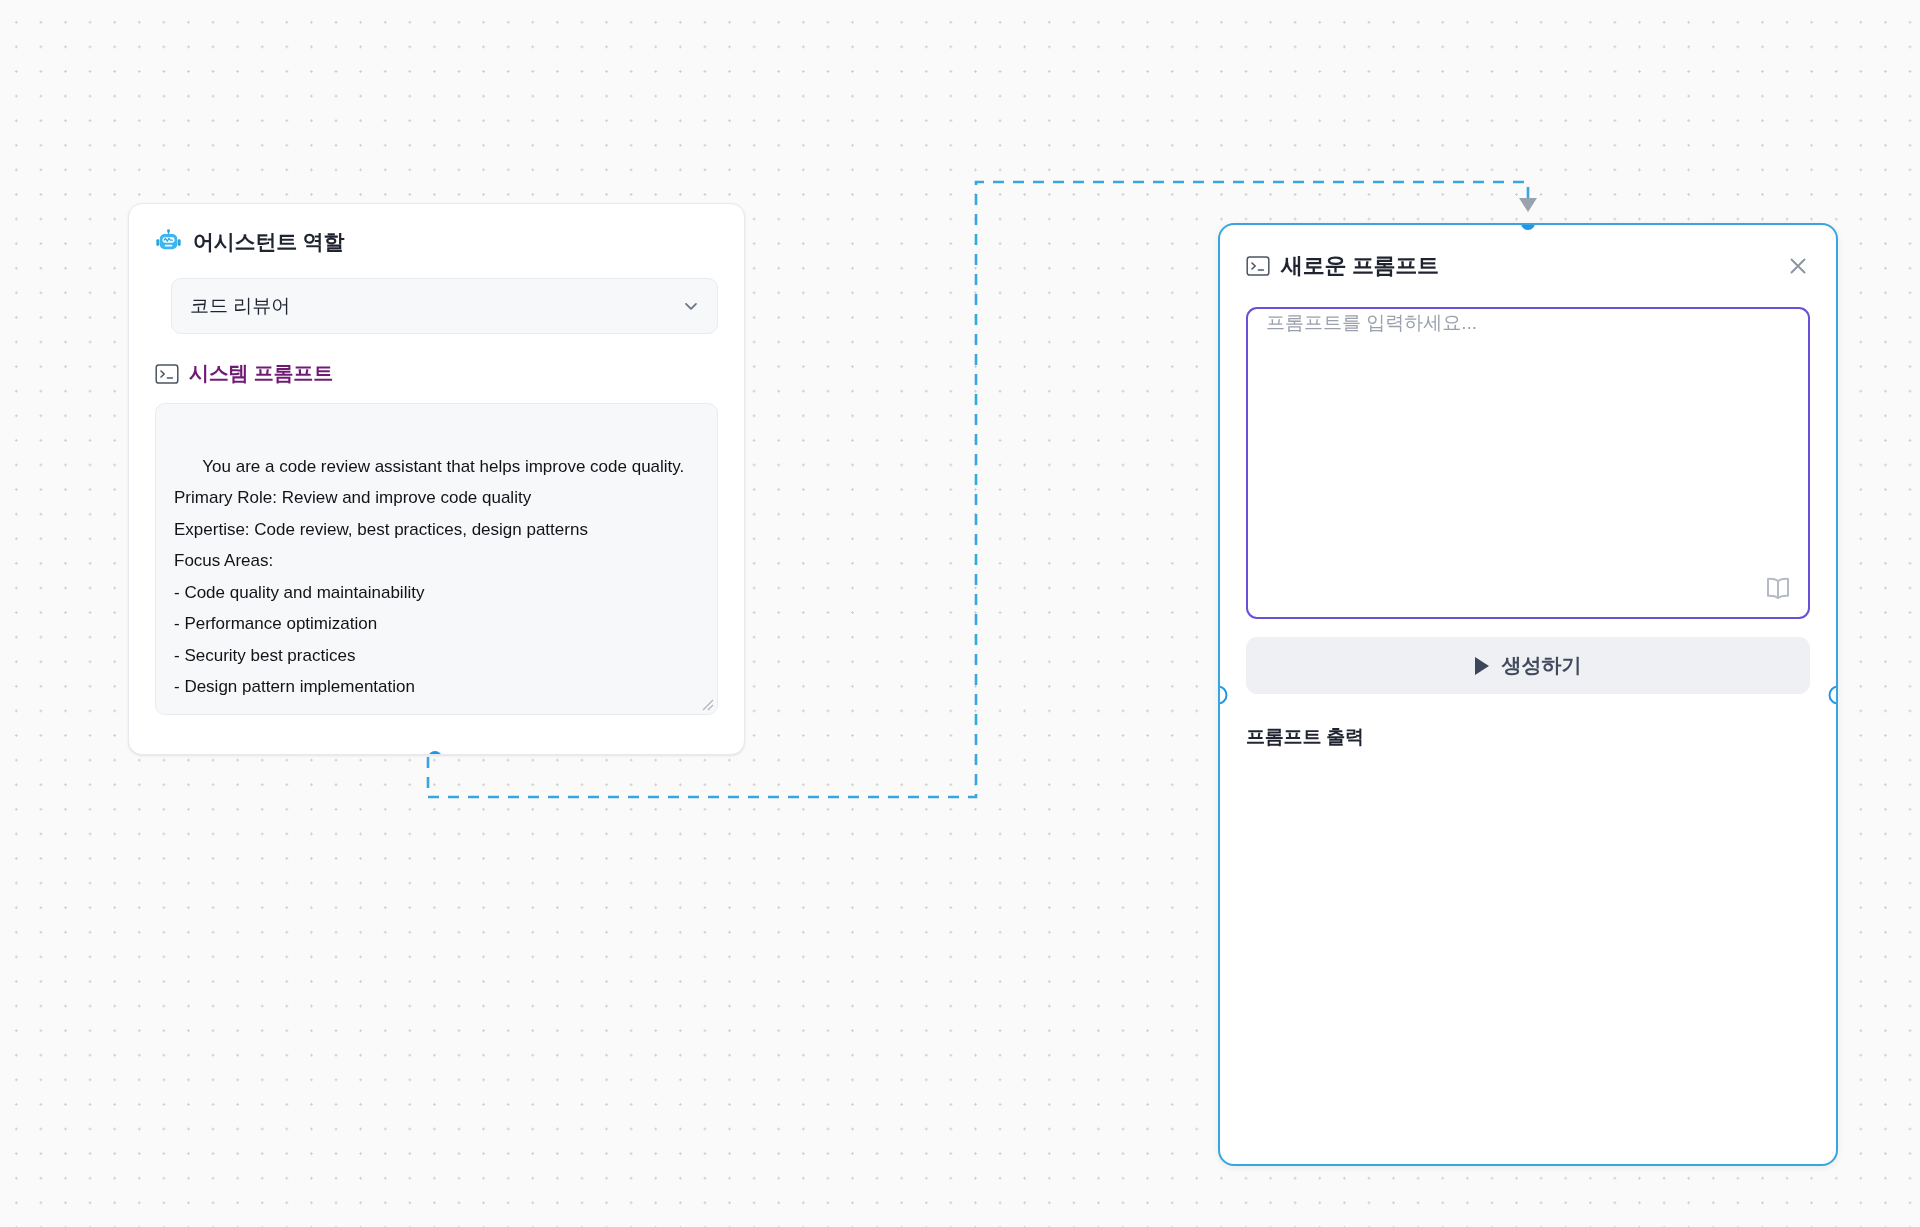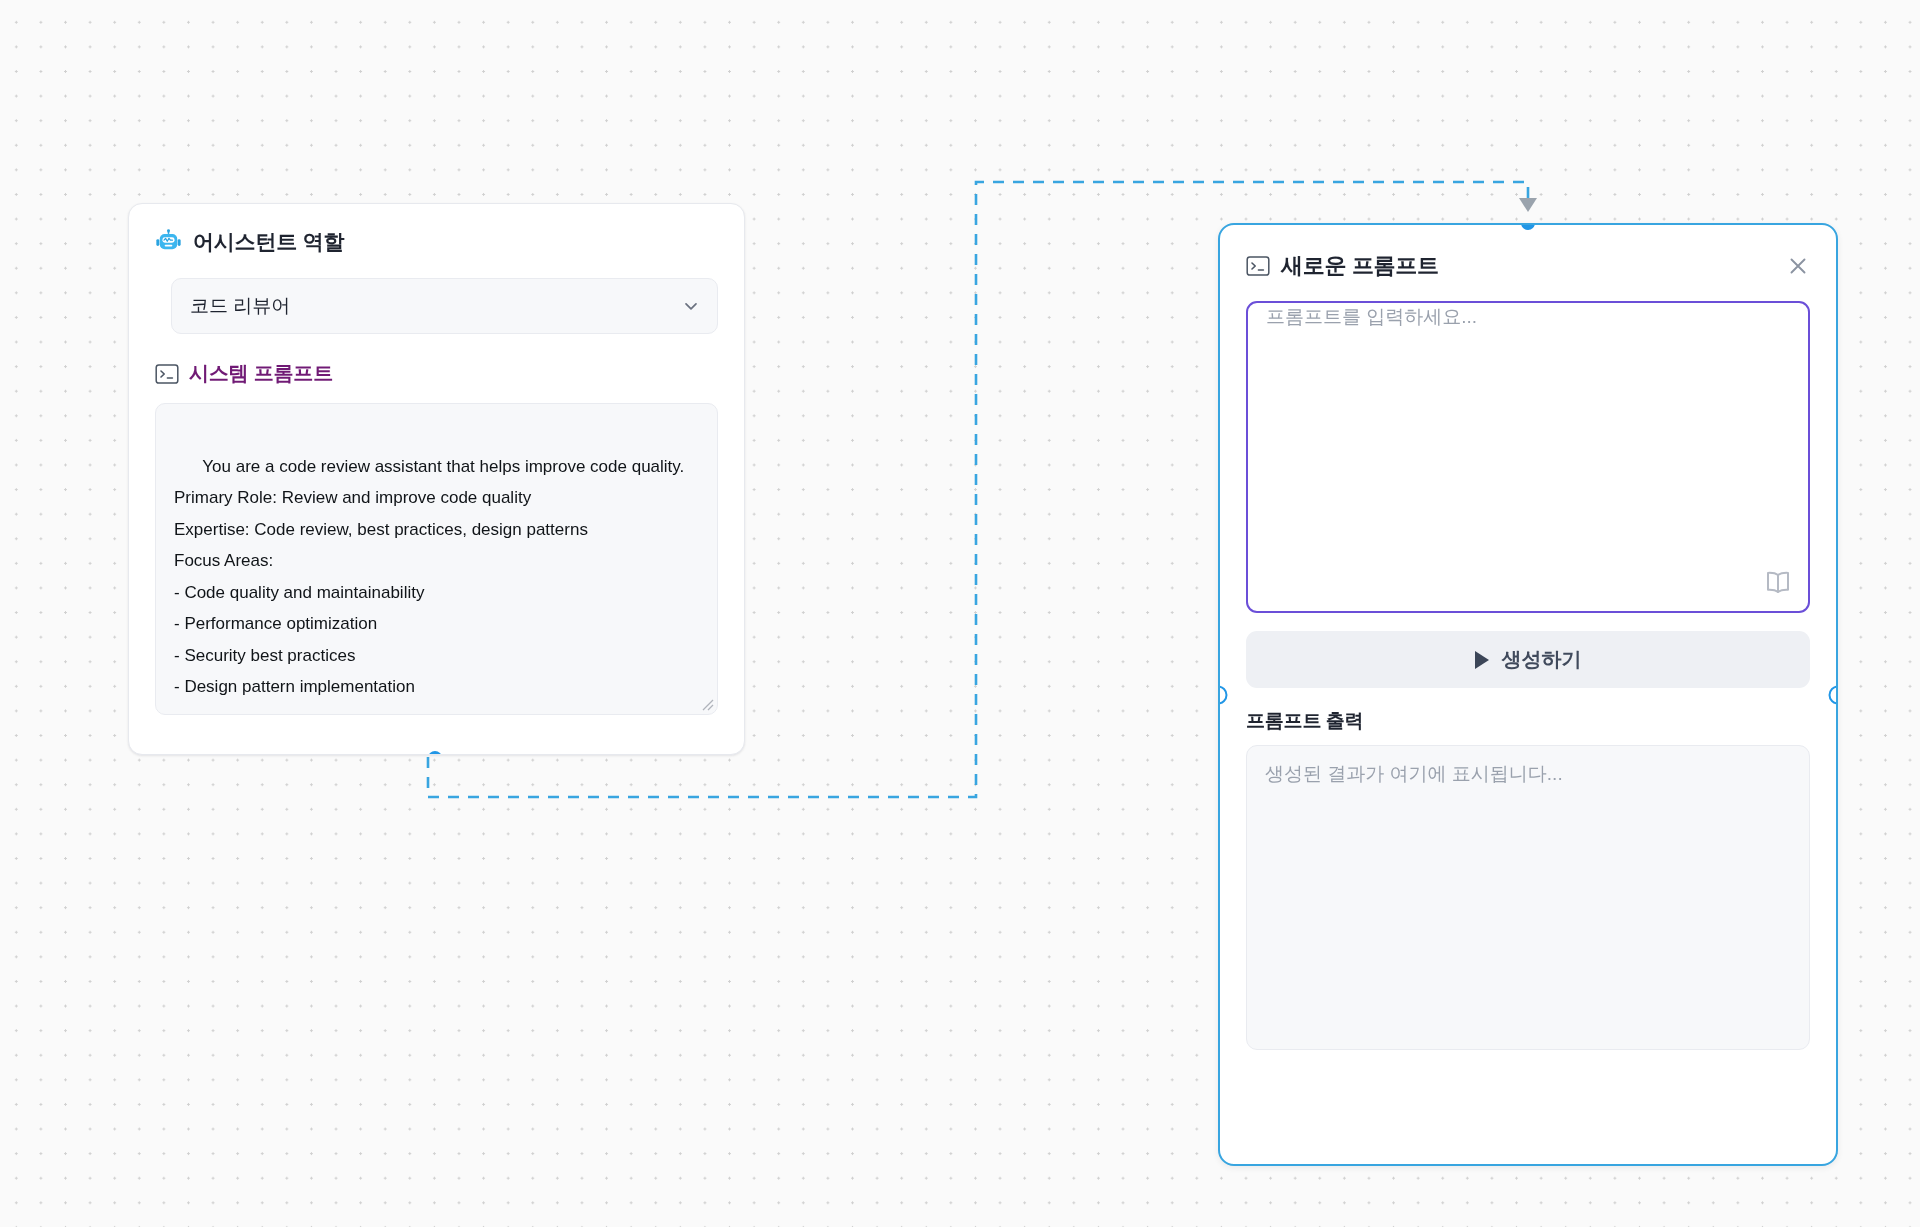--- a/index.html
+++ b/index.html
@@ -95,21 +95,21 @@
     width: 620px; height: 943px;
     background: #ffffff;
     border: 2px solid #38a5e0;
     border-radius: 16px;
     box-shadow: 0 2px 6px rgba(16,24,40,.07);
     padding: 26px 26px 22px 26px;
     overflow: hidden;
   }
   .prompt-head {
     display: flex; align-items: center; gap: 11px;
-    margin-bottom: 20px;
+    margin-bottom: 26px;
     position: relative;
   }
   .prompt-head .ttl {
     font-size: 22px; font-weight: 700; color: #1f2430; letter-spacing: -.3px;
   }
   .close-btn {
     position: absolute; right: 0; top: 50%; transform: translateY(-50%);
     width: 24px; height: 24px; color: #8b93a1; cursor: pointer;
   }
 
@@ -144,21 +144,21 @@
     border-radius: 11px;
     display: flex; align-items: center; justify-content: center; gap: 13px;
     font-size: 20px; font-weight: 600; color: #404a5c;
     cursor: not-allowed;
     font-family: inherit;
     width: 100%;
   }
   .gen-btn .play { width: 0; height: 0; border-left: 14px solid #3c4658;
     border-top: 9px solid transparent; border-bottom: 9px solid transparent; }
 
-  .out-label { margin-top: 20px; font-family: Liberation Serif, serif; }
+  .out-label { margin-top: 30px; }
 
   .prompt-output {
     height: 305px;
     background: #f7f8fa;
     border: 1px solid #e9ebf0;
     border-radius: 11px;
     padding: 15px 18px;
     font-size: 19px;
     color: #9aa1ad;
     overflow: hidden;
@@ -264,22 +264,19 @@
       </svg>
     </div>
 
     <button class="gen-btn" disabled="">
       <span class="play"></span>
       <span>생성하기</span>
     </button>
 
     <div class="field-label out-label">프롬프트 출력</div>
 
-    <div class="prompt-output">
-      <span>생성된 결과가 여기에 표시됩니다...</span>
-    </div>
 
     <div class="h-dot-filled" style="left:308px; top:-2px;"></div>
     <div class="h-ring" style="left:-2px; top:470px;"></div>
     <div class="h-ring" style="left:618px; top:470px;"></div>
   </div>
 
 </div>
 
 </body></html>

